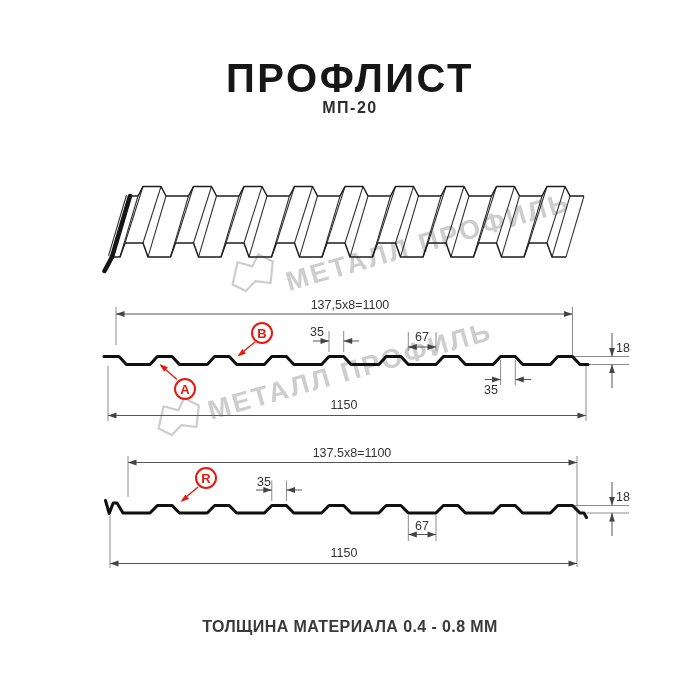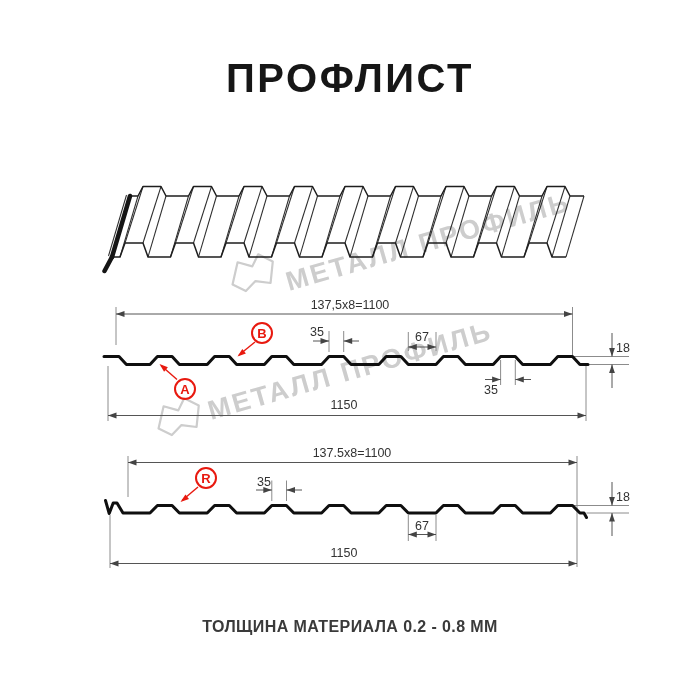--- a/index.html
+++ b/index.html
@@ -27,20 +27,21 @@
   .pw{stroke:#1e1e1e;stroke-width:1.5;fill:none;stroke-linejoin:round;}
   .pc{stroke:#2e2e2e;stroke-width:1.05;}
   .pcap{stroke:#151515;stroke-width:4.5;stroke-linecap:round;}
 </style>
 </head>
 <body>
 
 <div class="canvas" style="--accent: #e8190f; --wm: #cdcdcd;">
 
   <div class="title">ПРОФЛИСТ</div>
+  <div class="subtitle">МП-20</div>
 
   <svg width="700" height="700" viewBox="0 0 700 700">
 
     <g>
       <path class="wmlogo" transform="translate(224,262) rotate(-16)" d="M2,24 L13,4 L26,12 L35,2 L47,13 L39,33 L25,27 L13,34 Z"></path>
       <text class="wm" transform="translate(289,291) rotate(-16)">МЕТАЛЛ ПРОФИЛЬ</text>
       <path class="wmlogo" transform="translate(150,406) rotate(-16)" d="M2,24 L13,4 L26,12 L35,2 L47,13 L39,33 L25,27 L13,34 Z"></path>
       <text class="wm" transform="translate(211,420) rotate(-16)">МЕТАЛЛ ПРОФИЛЬ</text>
     </g>
 
@@ -191,14 +192,14 @@
         <polygon points="408.3,534.5 416.8,537.4 416.8,531.6" class="arr"></polygon>
         <polygon points="436.0,534.5 427.5,531.6 427.5,537.4" class="arr"></polygon>
         <polygon points="612.0,505.5 614.9,497.0 609.1,497.0" class="arr"></polygon>
         <polygon points="612.0,513.0 609.1,521.5 614.9,521.5" class="arr"></polygon>
         <polygon points="159.5,364.0 164.1,371.7 167.9,367.2" class="arr-red"></polygon>
         <polygon points="237.5,356.5 245.9,353.4 242.3,348.9" class="arr-red"></polygon>
         <polygon points="180.5,502.0 189.0,499.1 185.4,494.5" class="arr-red"></polygon>
       </g>
   </svg>
 
-  <div class="footer">ТОЛЩИНА МАТЕРИАЛА 0.2 - 0.8 ММ</div>
+  <div class="footer">ТОЛЩИНА МАТЕРИАЛА 0.4 - 0.8 ММ</div>
 </div>
 
 </body></html>

